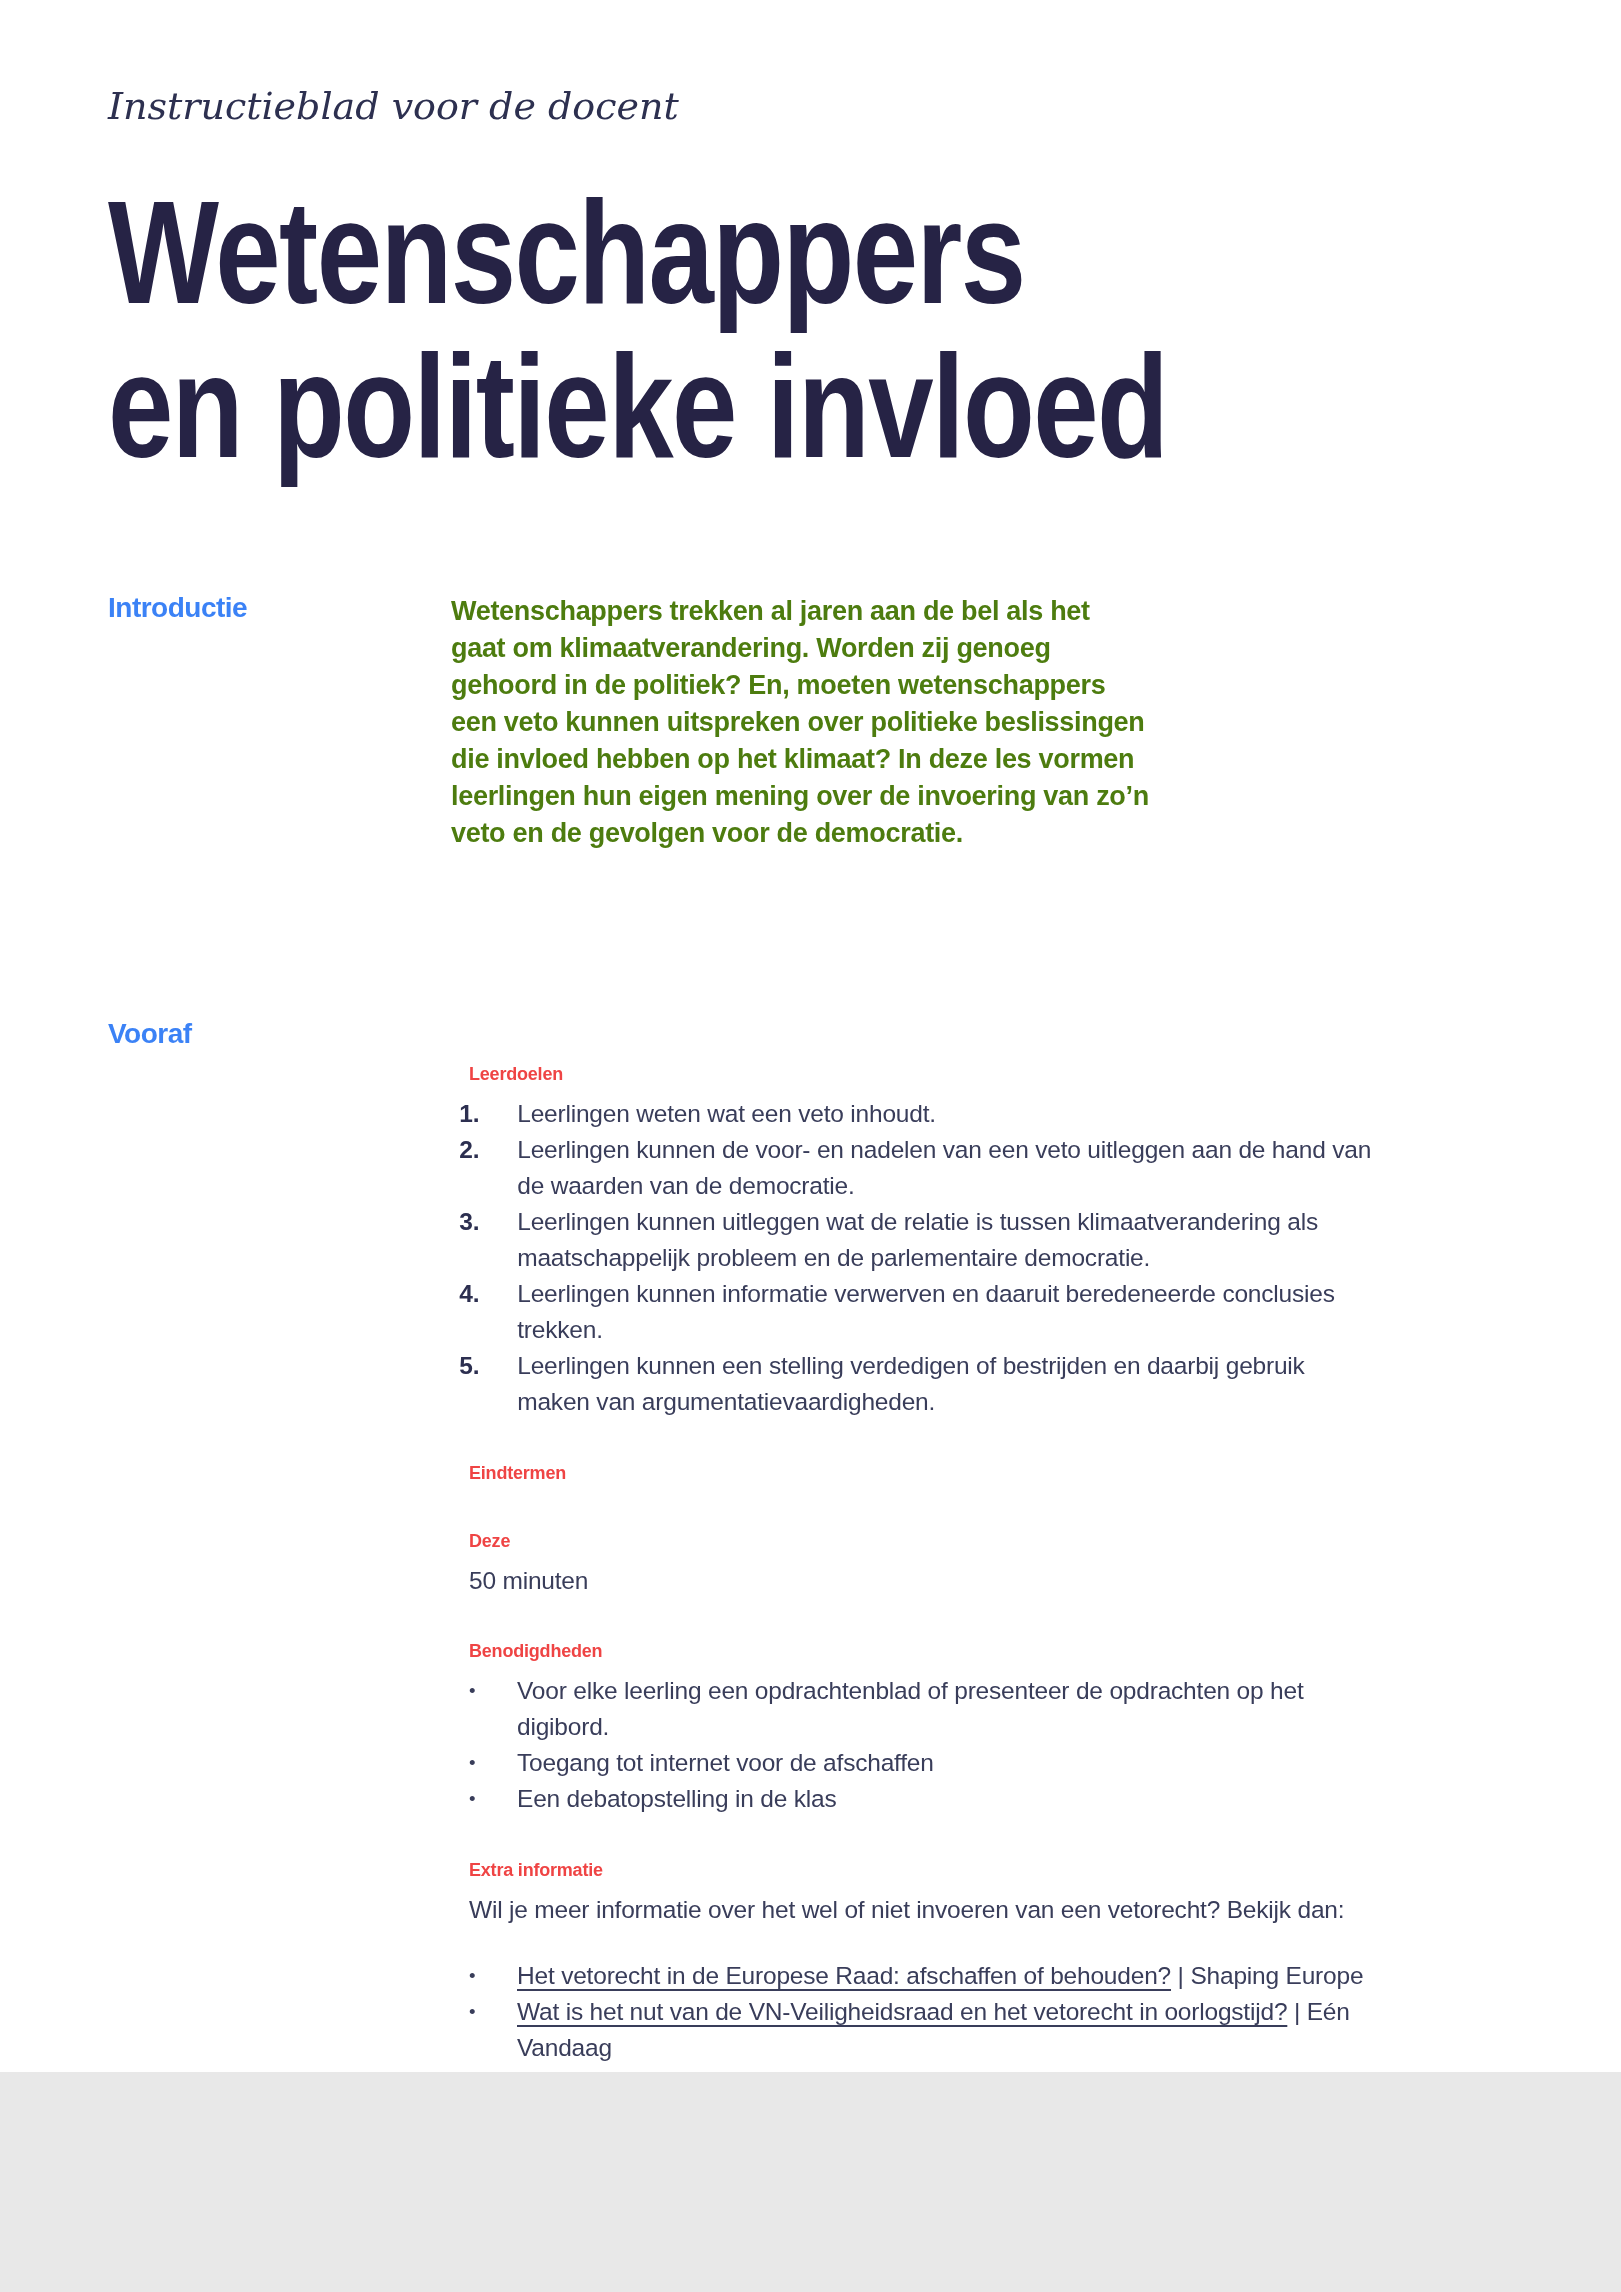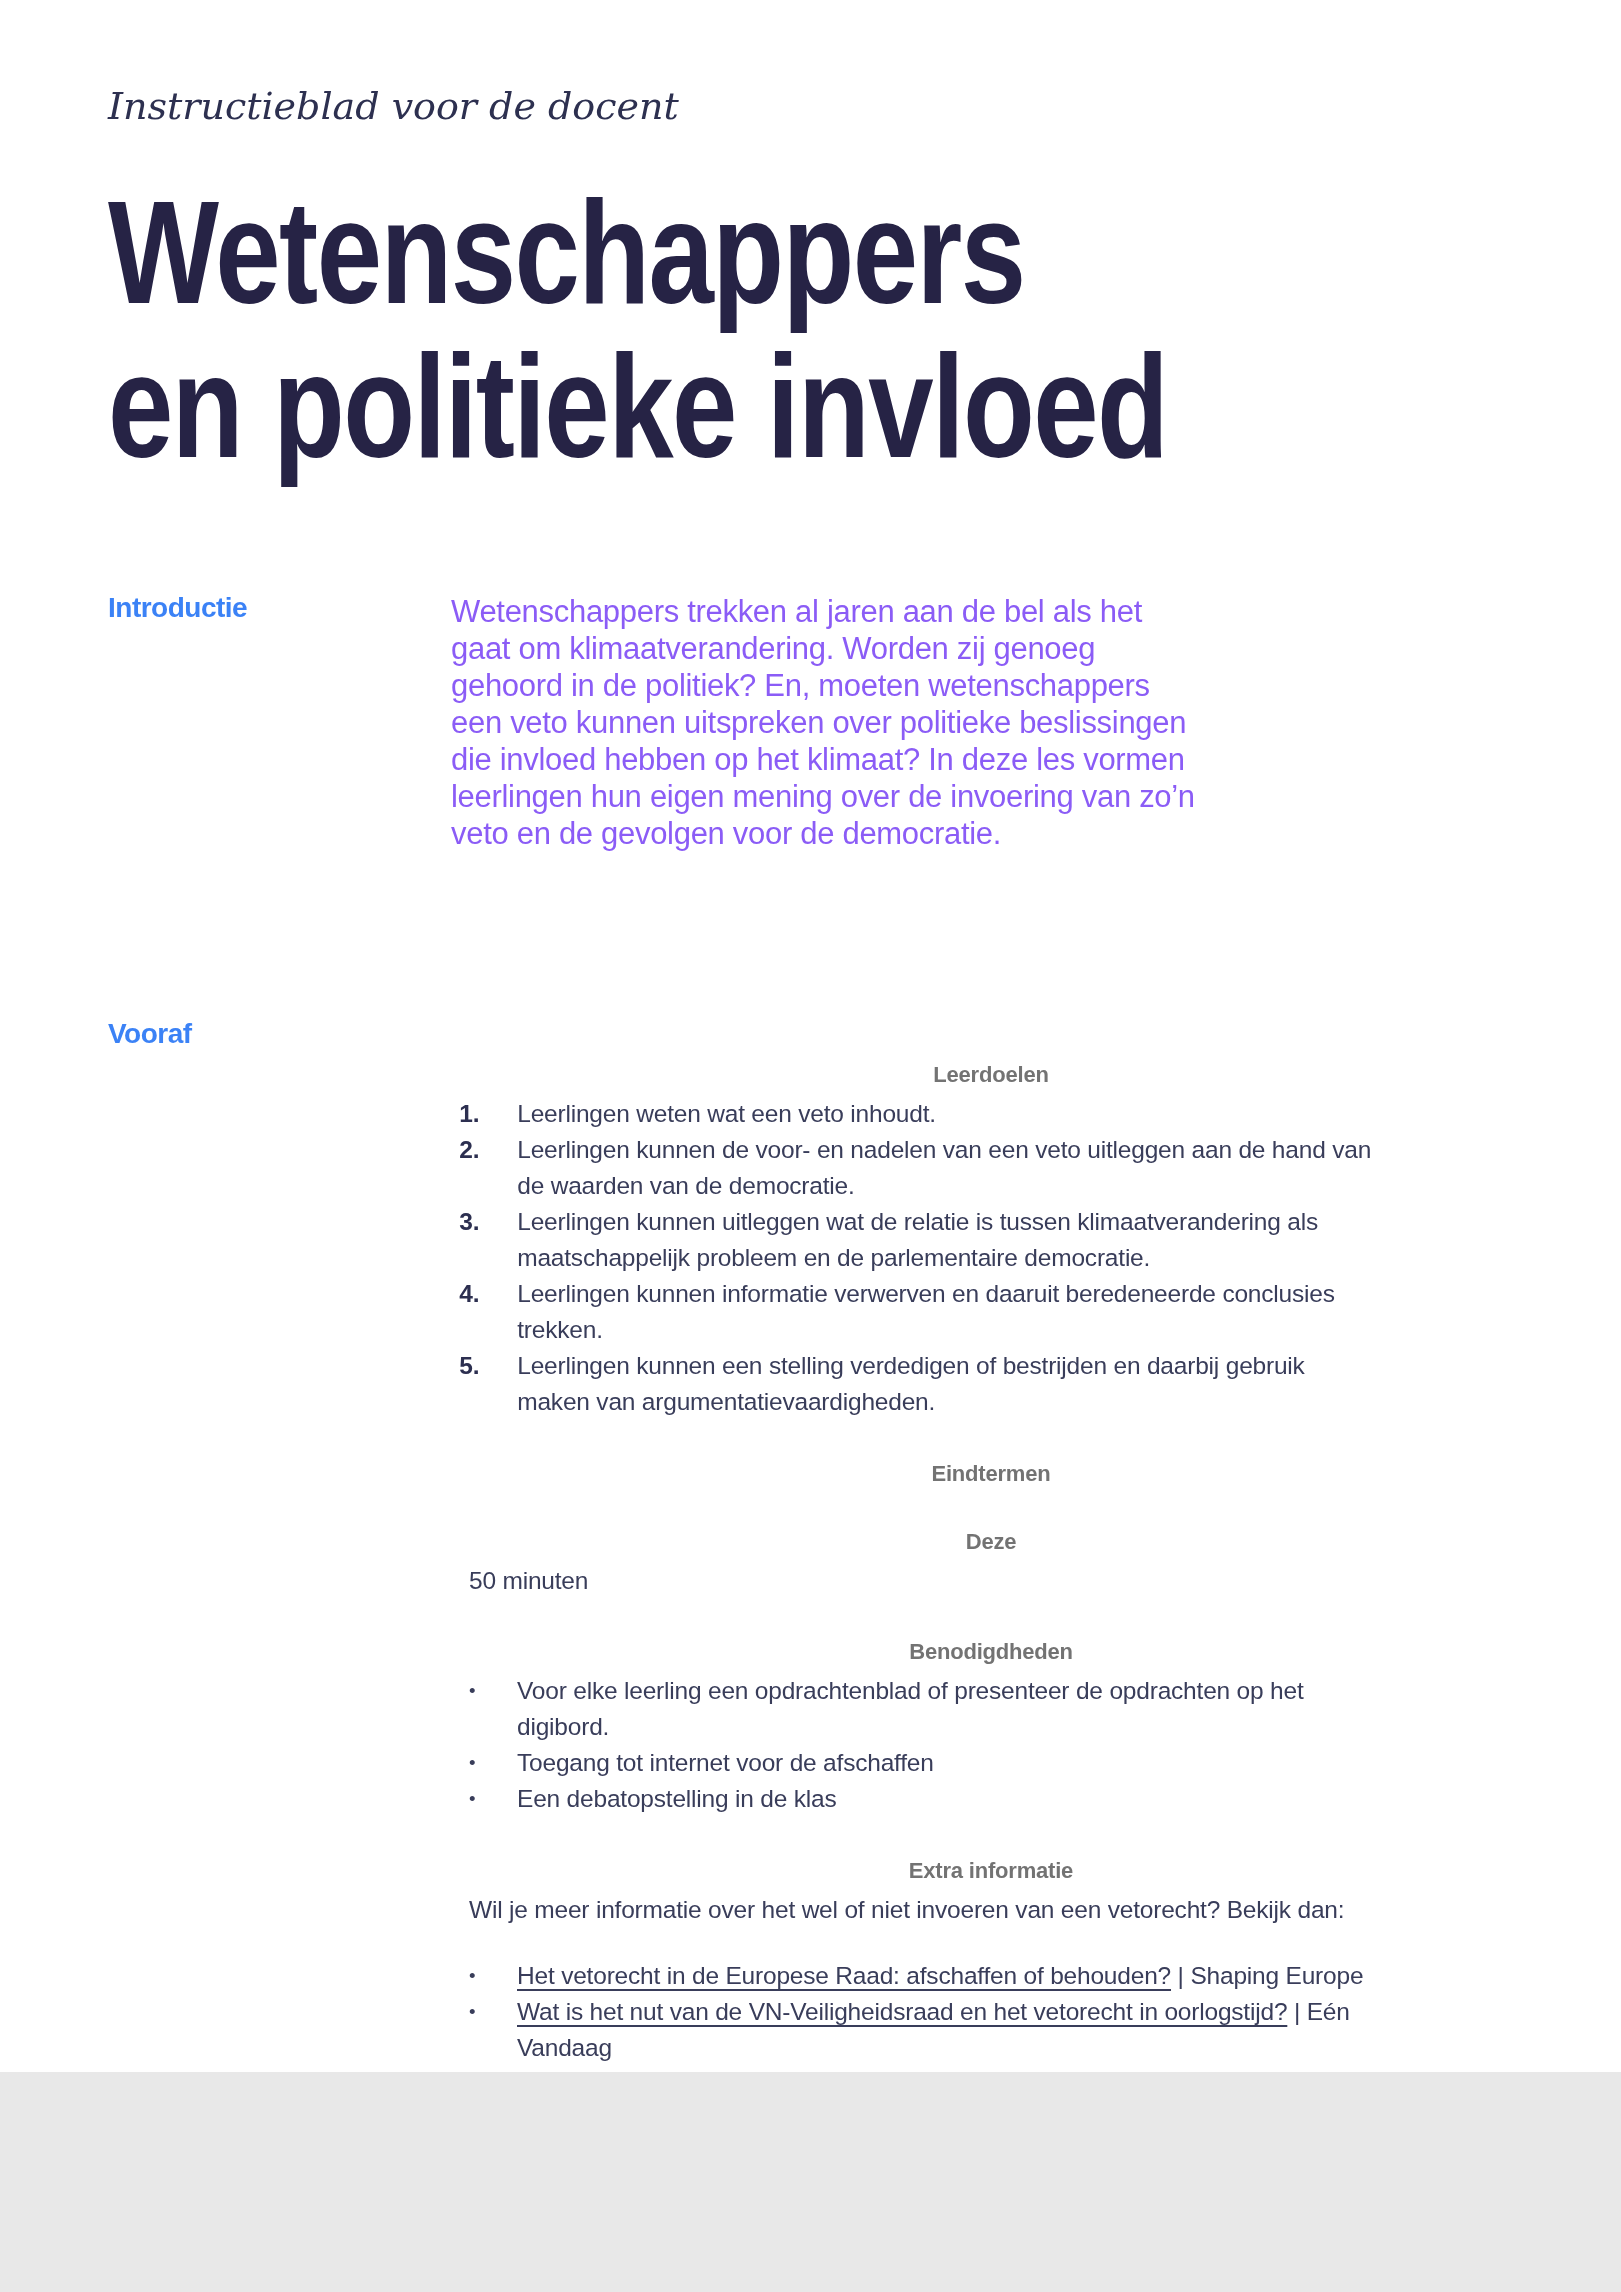--- a/index.html
+++ b/index.html
@@ -38,40 +38,39 @@
 
   .row { display: grid; grid-template-columns: 343px 1fr; margin-top: 110px; }
   .row .label {
     font-size: 28px;
     font-weight: bold;
     color: #3b82f6;
     letter-spacing: -0.5px;
     line-height: 1.1;
   }
   .intro-text {
-    font-size: 31px;
-    font-weight: normal;
-    color: #8b5cf6;
+    font-size: 27px;
+    font-weight: bold;
+    color: #4d7c0f;
     line-height: 37px;
     letter-spacing: -0.3px;
     white-space: pre-line;
   }
 
   .row-vooraf { margin-top: 167px; grid-template-columns: 361px 1fr; }
   .content { padding-top: 41px; }
 
   .sub { margin-bottom: 39px; }
   .subhead {
     margin: 0 0 6.9px 0;
-    font-size: 22px;
-    font-weight: bold;
-    color: #737373;
+    font-size: 18px;
+    font-weight: bold;
+    color: #ef4444;
     letter-spacing: -0.2px;
     line-height: 29px;
-    text-align: center;
   }
   .body-text { margin: 0; font-size: 24.5px; line-height: 35px; letter-spacing: -0.2px; }
   .pre { white-space: pre-line; }
 
   .numlist { list-style: none; margin: 0 0 0 -9.8px; padding: 0; }
   .numlist li {
     display: grid;
     grid-template-columns: 58px 1fr;
     font-size: 24.5px;
     line-height: 36px;

